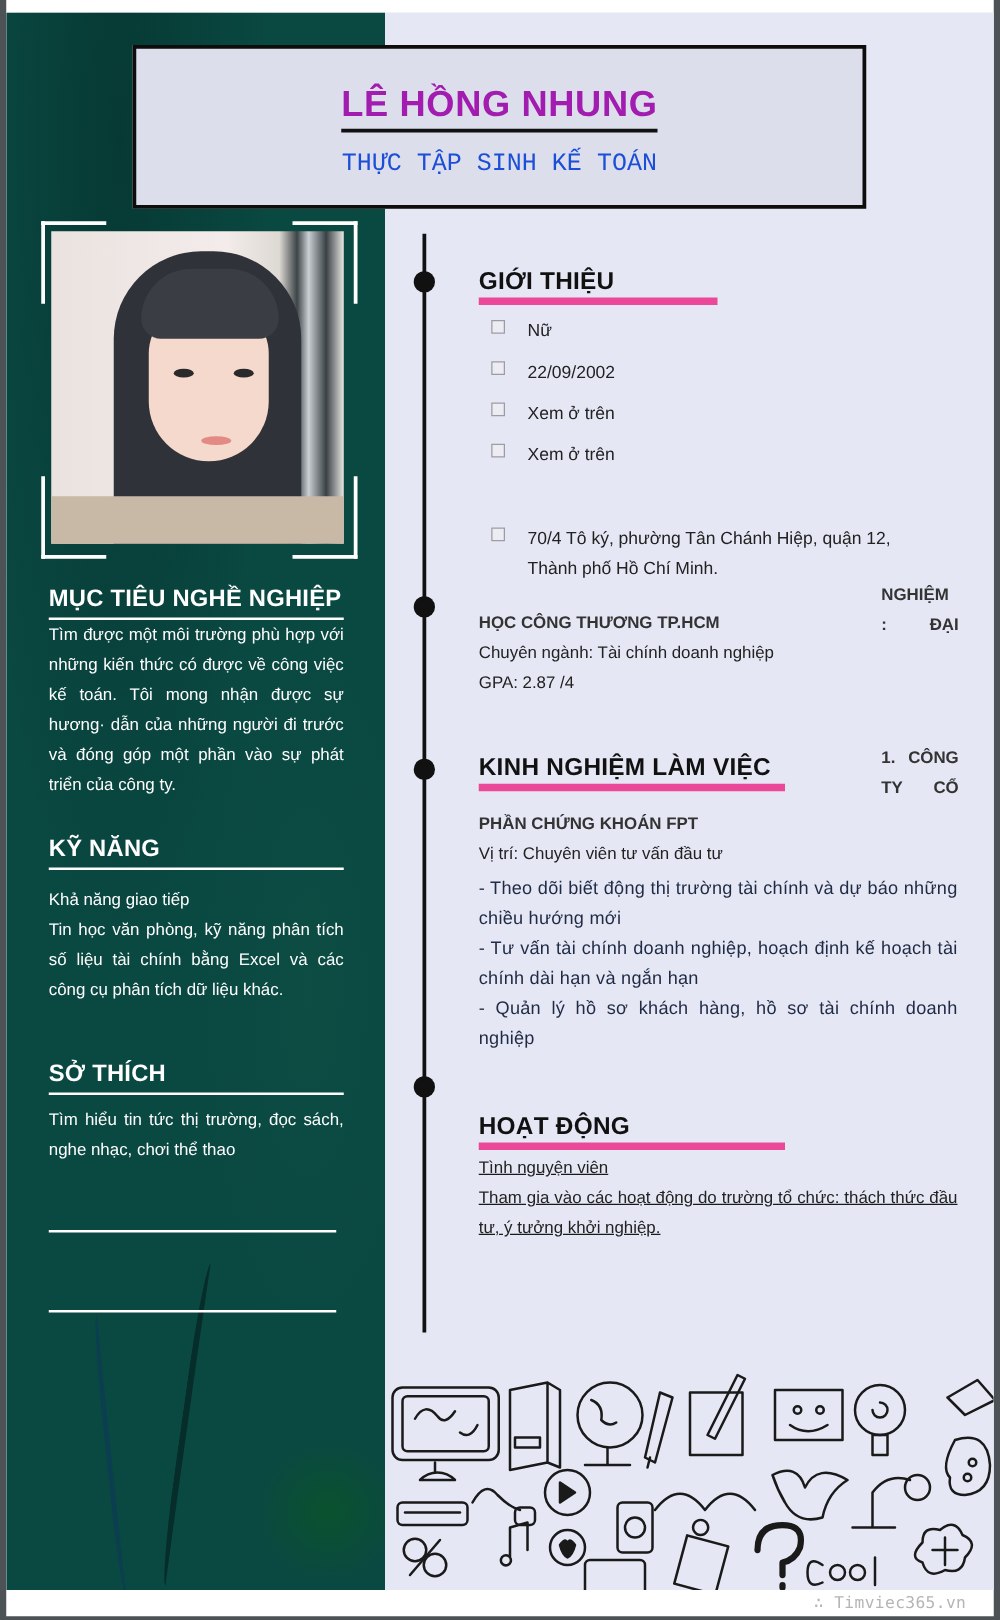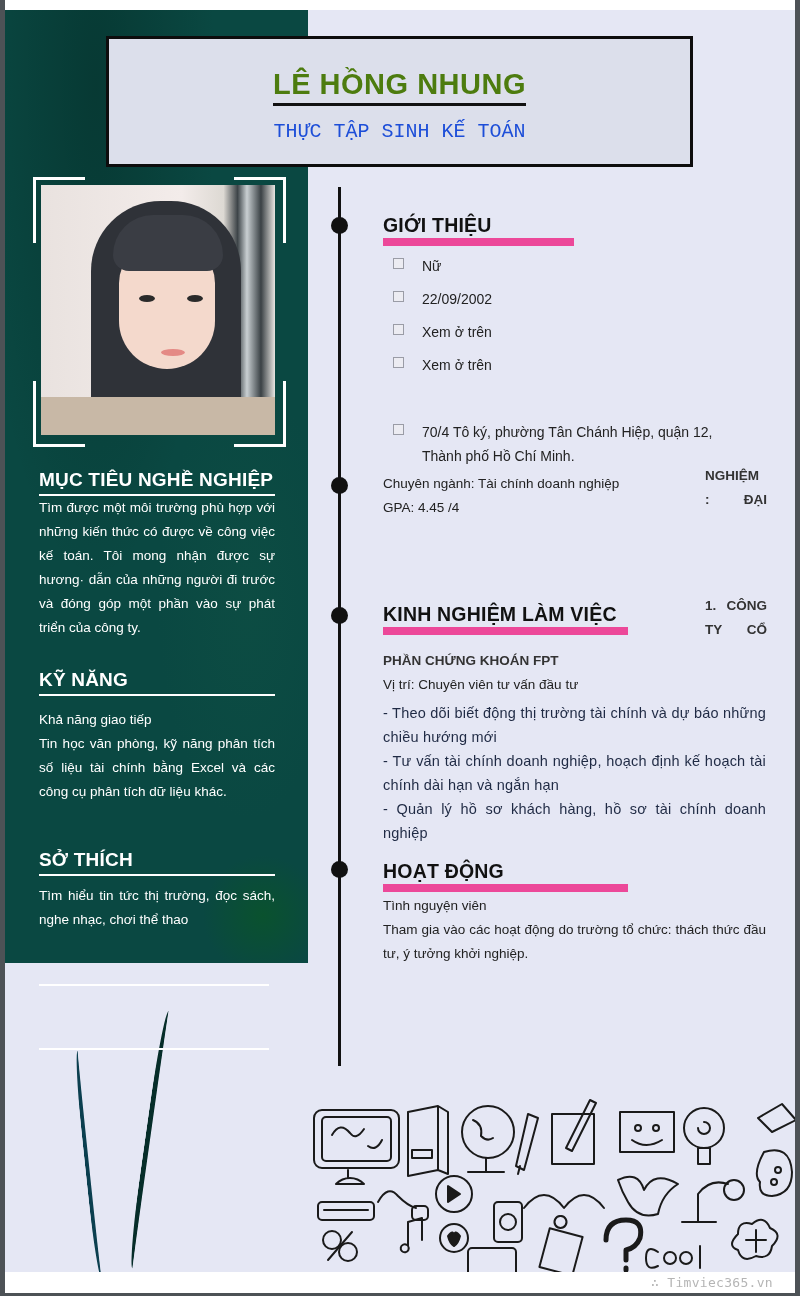--- a/index.html
+++ b/index.html
@@ -3,37 +3,37 @@
 <meta charset="utf-8">
 <style>
   * { box-sizing: border-box; margin: 0; padding: 0; }
   html, body { width: 800px; height: 1296px; overflow: hidden; background: #4d5256; }
   body { position: relative; font-family: "Liberation Sans", "DejaVu Sans", sans-serif; }
 
   .page { position: absolute; left: 5px; top: 0; width: 790px; height: 1293px; background: #ffffff; }
   .sheet { position: absolute; left: 0; top: 10px; width: 790px; height: 1262px; background: #e5e7f4; overflow: hidden; }
 
   .sidebar {
-    position: absolute; left: 0; top: 0; width: 303px; height: 953px;
+    position: absolute; left: 0; top: 0; width: 303px; height: 1262px;
     background:
       radial-gradient(circle at 85% 95%, rgba(10,90,30,0.55) 0, rgba(10,90,30,0) 60px),
       radial-gradient(ellipse at 30% 8%, rgba(0,30,25,0.35) 0, rgba(0,30,25,0) 120px),
       radial-gradient(ellipse at 80% 62%, rgba(20,90,70,0.25) 0, rgba(20,90,70,0) 90px),
       #0a4842;
   }
   .brush { position: absolute; border-radius: 50%; }
   .brush.b1 { left: 140px; top: 1000px; width: 14px; height: 260px; border-left: 5px solid #062d29; transform: rotate(8deg); border-radius: 40%; }
   .brush.b2 { left: 80px; top: 1040px; width: 12px; height: 230px; border-left: 4px solid #0b3f4f; transform: rotate(-6deg); border-radius: 40%; }
 
   .header-box {
     position: absolute; left: 101px; top: 26px; width: 587px; height: 131px;
     background: #dcdfeb; border: 3px solid #0d0d0d; text-align: center;
   }
   .header-name {
-    display: inline-block; margin-top: 28px; font-size: 29px; font-weight: bold; color: #4d7c0f;
+    display: inline-block; margin-top: 28px; font-size: 29px; font-weight: bold; color: #a21caf;
     letter-spacing: 0.5px; border-bottom: 3px solid #111; padding-bottom: 2px; line-height: 34px;
   }
   .header-role { margin-top: 14px; font-size: 20px; color: #1d4ed8; font-family: Liberation Mono, monospace; }
 
   
   .photo-frame { position: absolute; left: 23px; top: 167px; width: 258px; height: 270px; }
   .corner { position: absolute; border-color: #ffffff; border-style: solid; width: 52px; height: 66px; }
   .corner.tl { left: 5px; top: 0; border-width: 3px 0 0 3px; }
   .corner.tr { right: 0; top: 0; border-width: 3px 3px 0 0; }
   .corner.bl { left: 5px; bottom: 0; border-width: 0 0 3px 3px; }
@@ -69,21 +69,21 @@
   .lsec p + p { }
   .lrule { position: absolute; left: 34px; width: 230px; height: 2px; background: #fff; }
 
   
   .tline { position: absolute; left: 333px; top: 177px; width: 3px; height: 879px; background: #111; }
   .tdot { position: absolute; left: 326px; width: 17px; height: 17px; border-radius: 50%; background: #111; }
 
   .rsec { position: absolute; left: 378px; width: 383px; color: #1a1a1a; }
   .rsec h2 {
     display: inline-block; font-size: 19.5px; font-weight: bold; color: #111; line-height: 24px;
-    border-bottom: 8px solid #ec4899; padding-bottom: 1px; letter-spacing: 0.2px;
+    border-bottom: 6px solid #ec4899; padding-bottom: 1px; letter-spacing: 0.2px;
   }
   .info-list { list-style: none; margin-top: 8px; }
   .info-item { position: relative; padding-left: 39px; font-size: 14px; line-height: 24px; margin-bottom: 9px; color: #222; }
   .checkbox {
     position: absolute; left: 10px; top: 4px; width: 11px; height: 11px;
     border: 1px solid #9a9ca6; background: #ececf2;
   }
   .side-note { position: absolute; width: 62px; font-size: 13.5px; font-weight: bold; color: #333; line-height: 24px; text-align: justify; text-align-last: justify; }
   .subhead { font-size: 13.5px; font-weight: bold; color: #333; line-height: 24px; margin-top: 10px; }
   .body-line { font-size: 13.5px; line-height: 24px; color: #222; }
@@ -173,22 +173,23 @@
           <span>Xem ở trên</span>
         </li>
         <li class="info-item" style="width:330px;margin-top:43px;">
           <span class="checkbox"></span>
           <span>70/4 Tô ký, phường Tân Chánh Hiệp, quận 12, Thành phố Hồ Chí Minh.</span>
         </li>
       </ul>
     </div>
 
     <div class="rsec" style="top:462px;">
+      <div class="subhead" style="margin-top:14px;">HỌC CÔNG THƯƠNG TP.HCM</div>
       <div class="body-line">Chuyên ngành: Tài chính doanh nghiệp</div>
-      <div class="body-line">GPA: 4.45 /4</div>
+      <div class="body-line">GPA: 2.87 /4</div>
     </div>
     <div class="side-note" style="left:700px; top:454px;">
       <div>NGHIỆM</div>
       <div style="display:flex; justify-content:space-between;">
         <span>:</span>
         <span>ĐẠI</span>
       </div>
     </div>
 
     <div class="rsec" style="top:592px;">
@@ -205,21 +206,21 @@
       <div style="display:flex; justify-content:space-between;">
         <span>1.</span>
         <span>CÔNG</span>
       </div>
       <div style="display:flex; justify-content:space-between;">
         <span>TY</span>
         <span>CỔ</span>
       </div>
     </div>
 
-    <div class="rsec" style="top:849px;">
+    <div class="rsec" style="top:879px;text-decoration:underline;">
       <h2 style="width:245px;">HOẠT ĐỘNG</h2>
       <div class="body-line" style="margin-top:2px;">Tình nguyện viên</div>
       <div class="body-line" style="text-align:justify;">Tham gia vào các hoạt động do trường tổ chức: thách thức đầu tư, ý tưởng khởi nghiệp.</div>
     </div>
 
     <svg class="doodles" viewBox="0 0 487 182" fill="none" stroke="#1a1a1a" stroke-width="2" stroke-linecap="round" stroke-linejoin="round">
       <g>
         <rect x="6" y="20" width="85" height="58" rx="8"></rect>
           <rect x="14" y="27" width="69" height="44" rx="4"></rect>
         <path d="M24 45 q8 -14 18 -2 q6 8 14 -4 M60 56 q8 6 14 -6"></path>

